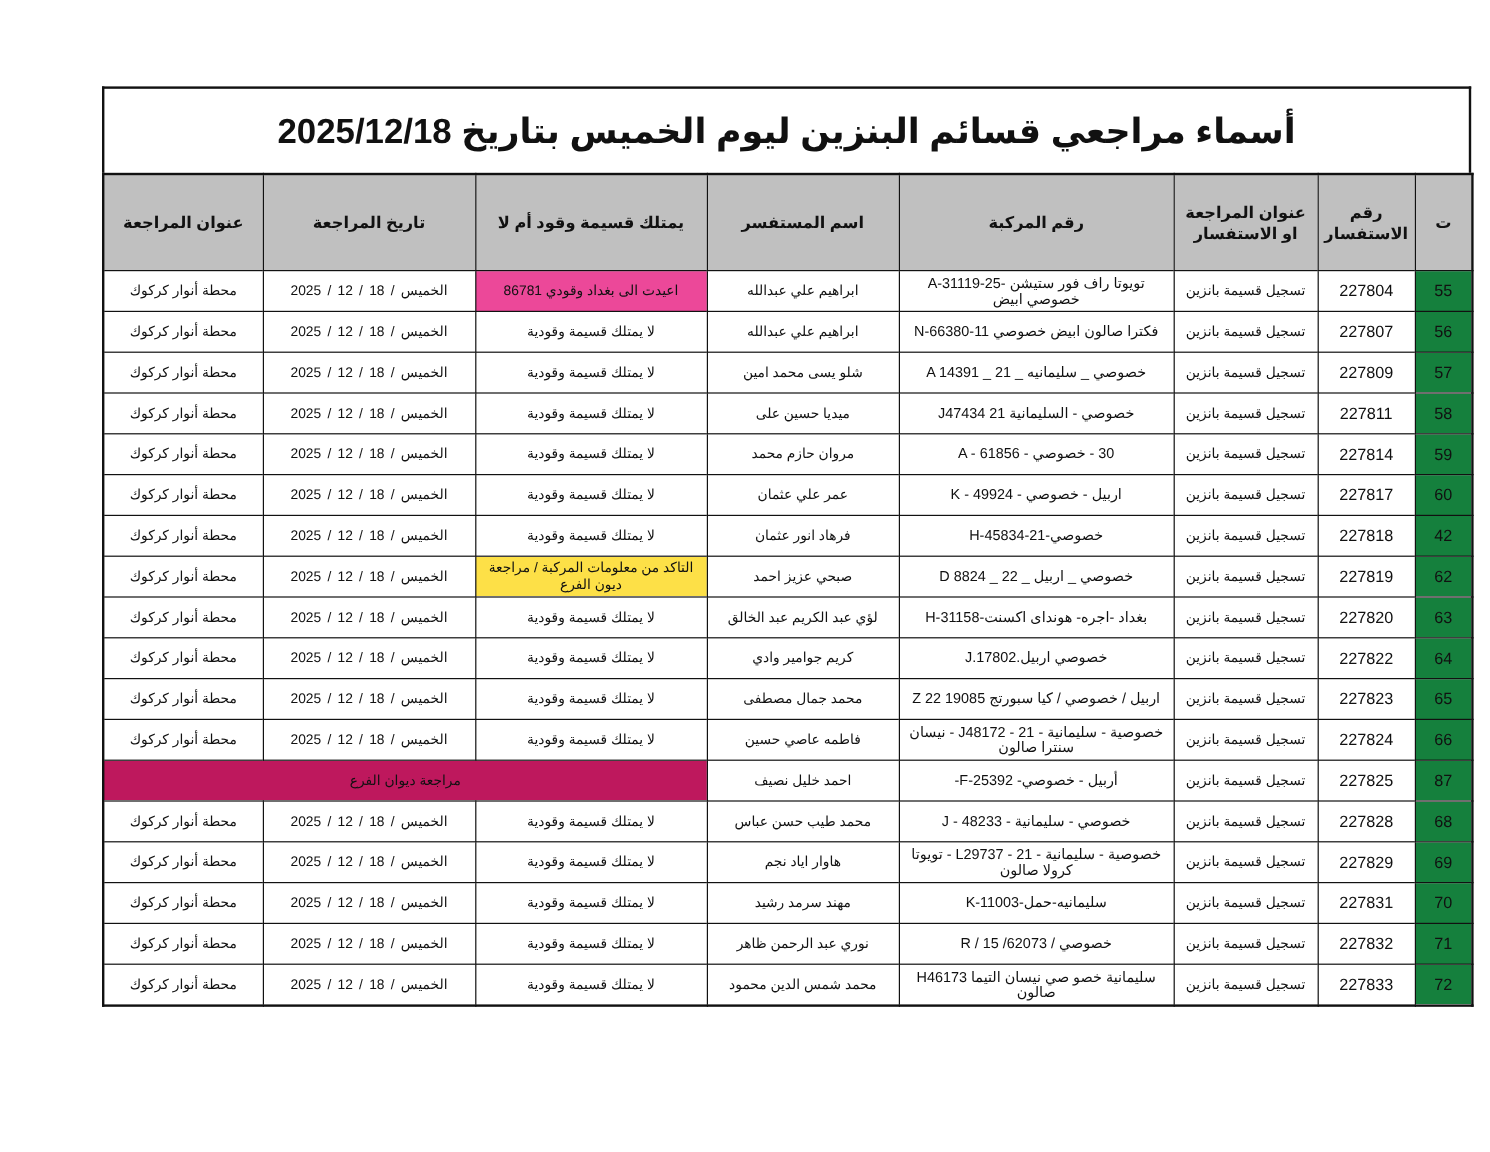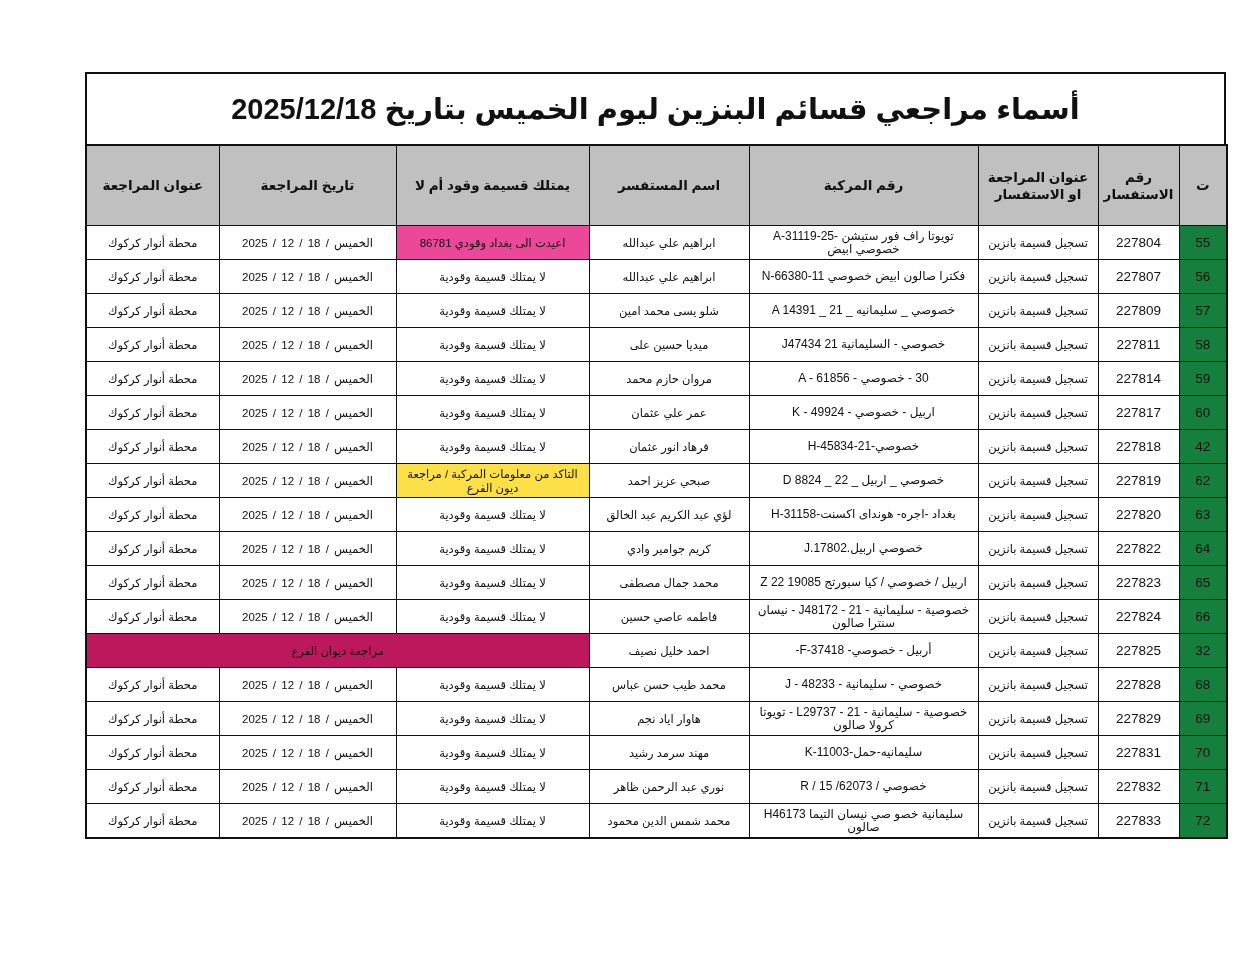--- a/index.html
+++ b/index.html
@@ -167,24 +167,24 @@
           <td class="seq">66</td>
           <td class="num">227824</td>
           <td>تسجيل قسيمة بانزين</td>
           <td class="plate">خصوصية - سليمانية - 21 - J48172 - نيسان سنترا صالون</td>
           <td>فاطمه عاصي حسين</td>
           <td>لا يمتلك قسيمة وقودية</td>
           <td class="date">الخميس / 18 / 12 / 2025</td>
           <td>محطة أنوار كركوك</td>
         </tr>
         <tr>
-          <td class="seq">32</td>
+          <td class="seq">87</td>
           <td class="num">227825</td>
           <td>تسجيل قسيمة بانزين</td>
-          <td class="plate">أربيل - خصوصي- F-37418-</td>
+          <td class="plate">أربيل - خصوصي- F-25392-</td>
           <td>احمد خليل نصيف</td>
           <td class="yellow" colspan="3">مراجعة ديوان الفرع</td>
         </tr>
         <tr>
           <td class="seq">68</td>
           <td class="num">227828</td>
           <td>تسجيل قسيمة بانزين</td>
           <td class="plate">خصوصي - سليمانية - 48233 - J</td>
           <td>محمد طيب حسن عباس</td>
           <td>لا يمتلك قسيمة وقودية</td>

